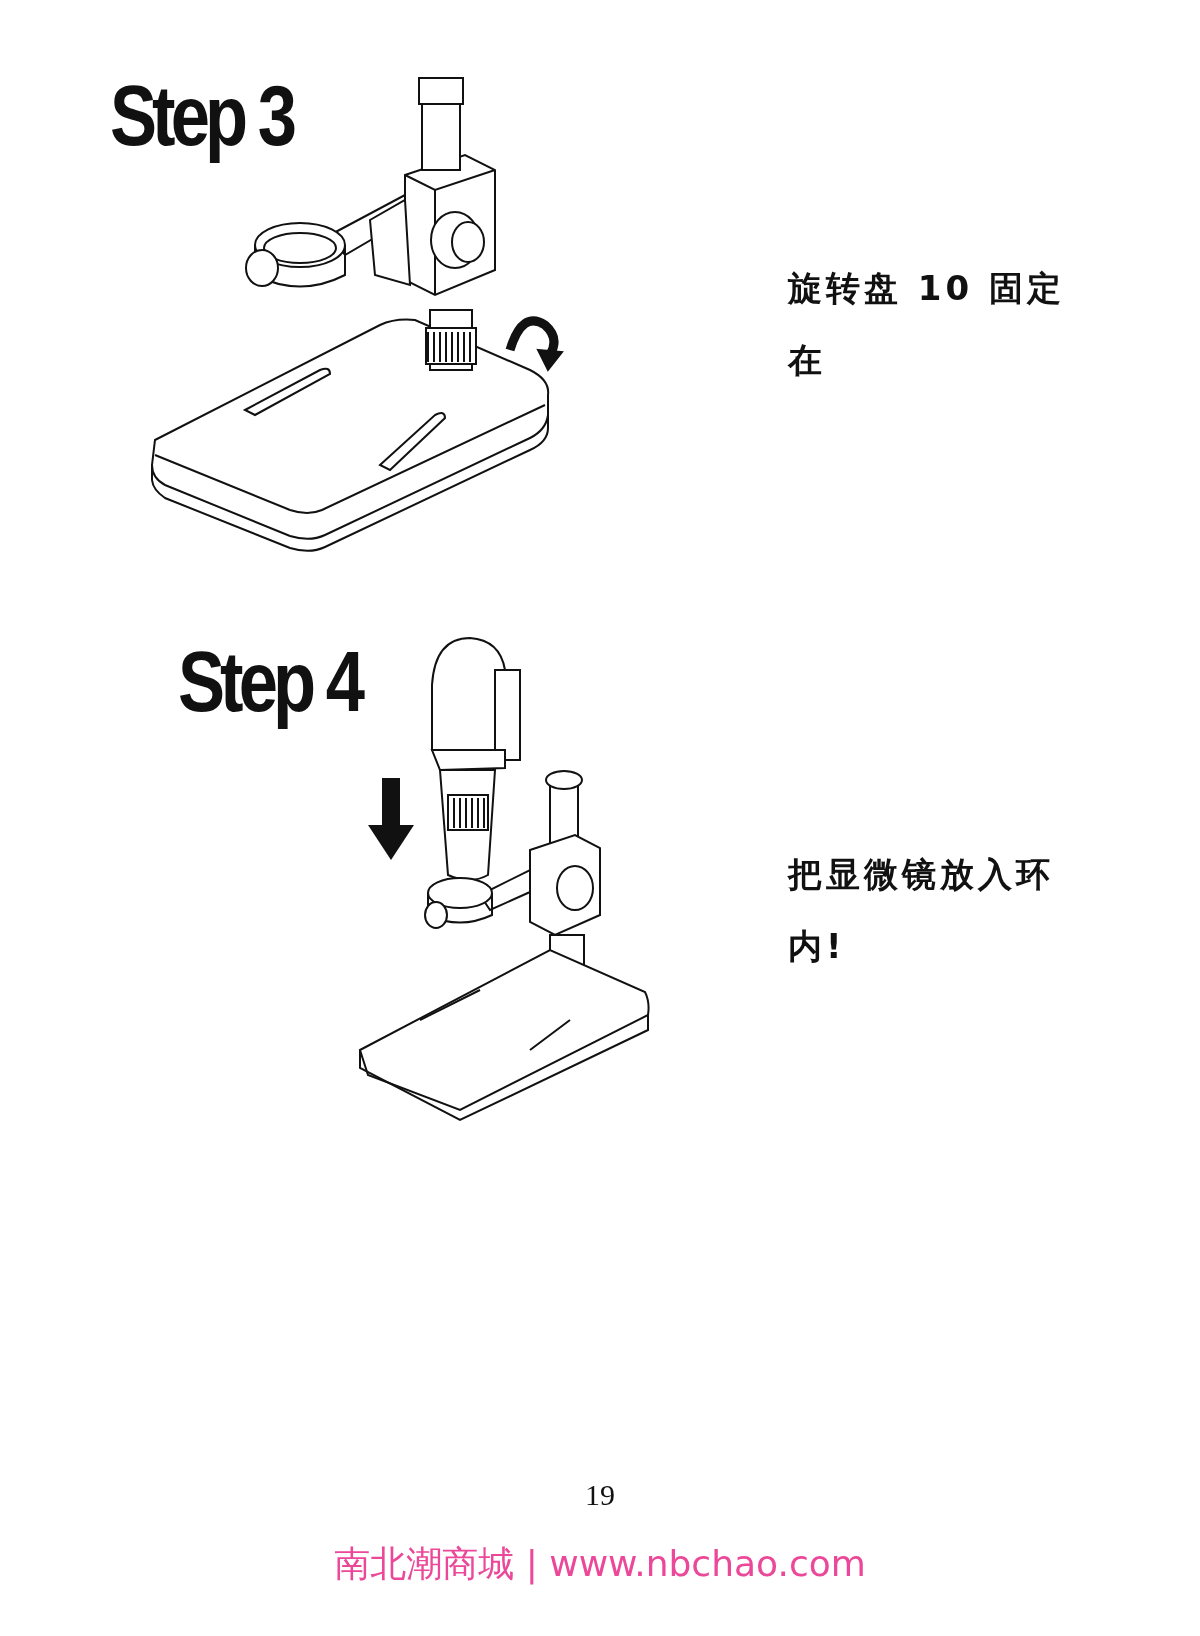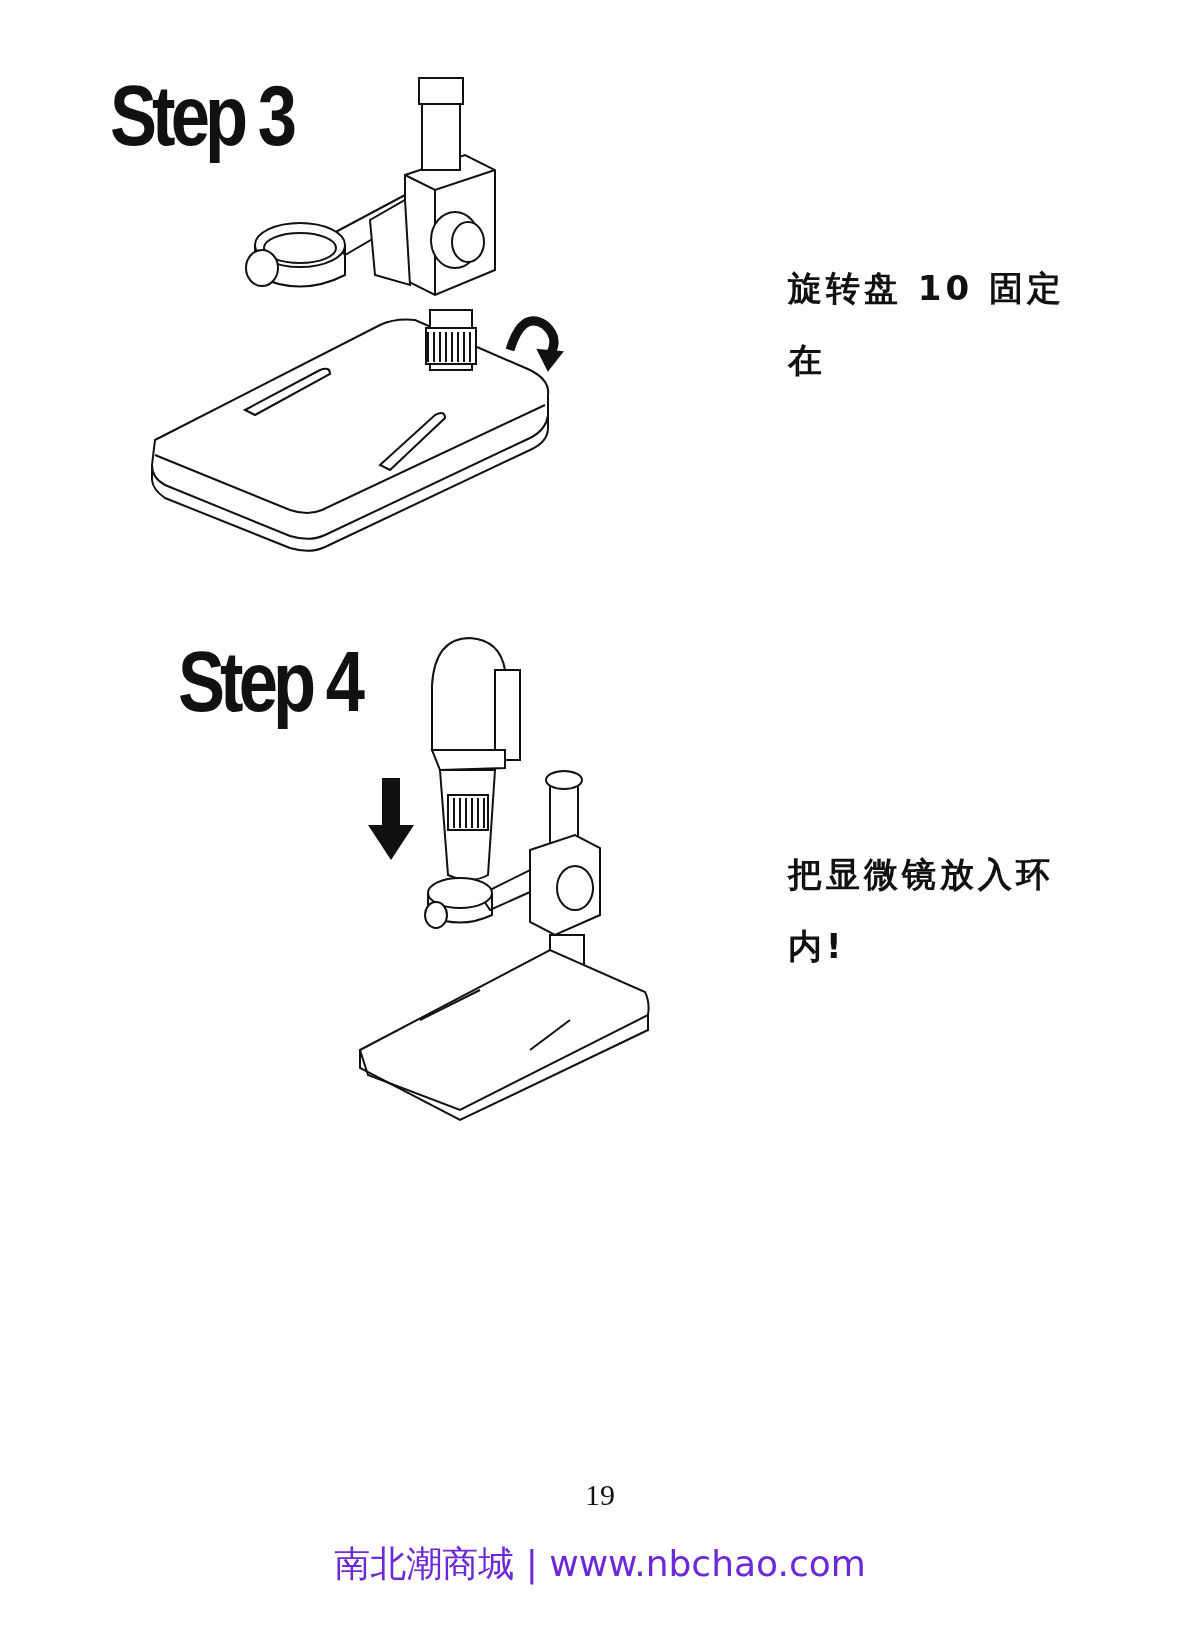--- a/index.html
+++ b/index.html
@@ -1,21 +1,21 @@
 <!DOCTYPE html>
 <html><head>
 <meta charset="utf-8">
 <style>
   html, body { margin: 0; padding: 0; background: #ffffff; }
   body { width: 1200px; height: 1636px; position: relative; overflow: hidden; font-family: "DejaVu Sans", sans-serif; color: #111; }
   .step-title { position: absolute; font-family: "Liberation Sans", sans-serif; font-weight: 900; font-size: 86px; letter-spacing: -6px; transform: scaleX(0.82); transform-origin: left top; color: #111; line-height: 1; }
   .instr { position: absolute; font-family: "DejaVu Sans", sans-serif; font-weight: bold; font-size: 34px; line-height: 72px; letter-spacing: 4px; color: #111; width: 310px; }
   .illus { position: absolute; }
   .page-num { position: absolute; left: 0; width: 1200px; top: 1478px; text-align: center; font-family: "Liberation Serif", serif; font-size: 30px; color: #111; }
-  .footer { position: absolute; left: 0; width: 1200px; top: 1540px; text-align: center; font-family: "DejaVu Sans", sans-serif; font-size: 36px; color: #6d28d9; }
+  .footer { position: absolute; left: 0; width: 1200px; top: 1540px; text-align: center; font-family: "DejaVu Sans", sans-serif; font-size: 36px; color: #ec4899; }
   svg { overflow: visible; }
 </style>
 </head>
 <body>
 
 <div class="step-title" style="left:110px; top:72px;">Step 3</div>
 
 <div class="illus" style="left:150px; top:70px; width:430px; height:480px;">
   <svg width="430" height="480" viewBox="0 0 430 480" fill="none" stroke="#111" stroke-width="2">
 

